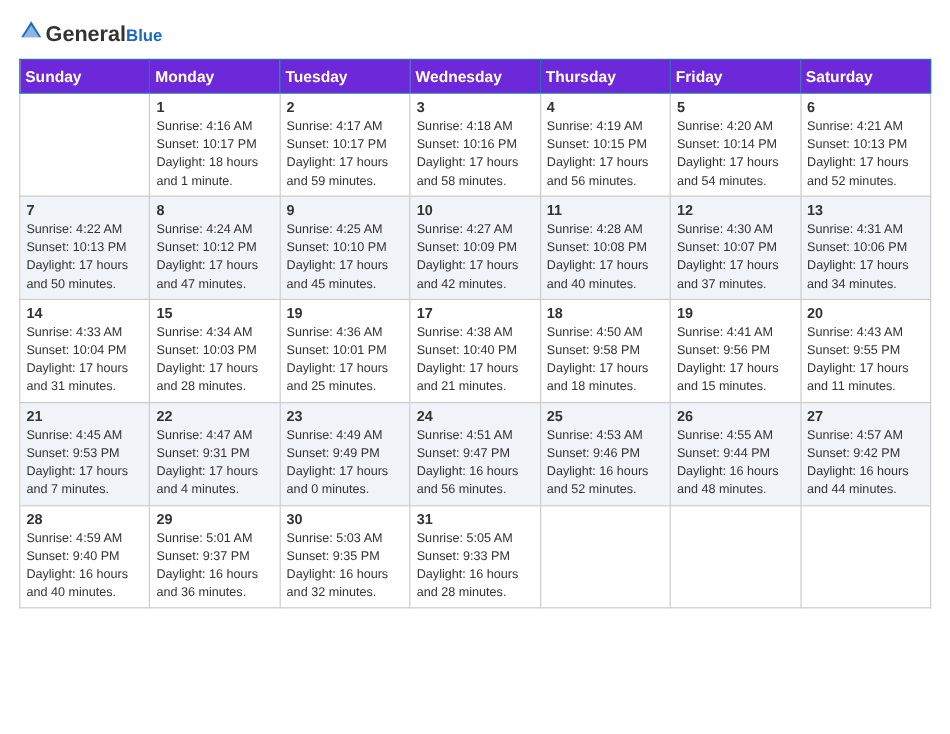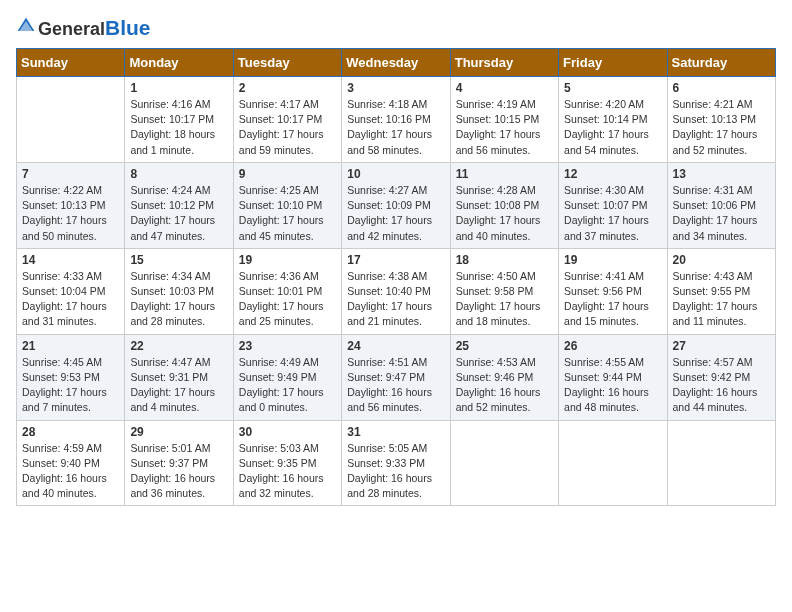--- a/index.html
+++ b/index.html
@@ -20,21 +20,21 @@
       display: flex;
       align-items: center;
       gap: 2px;
     }
     .logo-text-general {
       font-size: 18px;
       font-weight: bold;
       color: #333;
     }
     .logo-text-blue {
-      font-size: 21px;
+      font-size: 14px;
       font-weight: bold;
       color: #1a6bbf;
     }
     .logo-icon {
       width: 20px;
       height: 20px;
     }
     .title-block {
       text-align: right;
     }
@@ -47,21 +47,21 @@
     .location-title {
       font-size: 15px;
       color: #333;
     }
     table {
       width: 100%;
       border-collapse: collapse;
       table-layout: fixed;
     }
     thead tr {
-      background-color: #a16207;
+      background-color: #6d28d9;
       padding-left: 26px;
     }
     thead th {
       color: #fff;
       font-size: 13px;
       font-weight: bold;
       padding: 6px 4px;
       text-align: left;
       border: 1px solid #2a6db5;
     }

